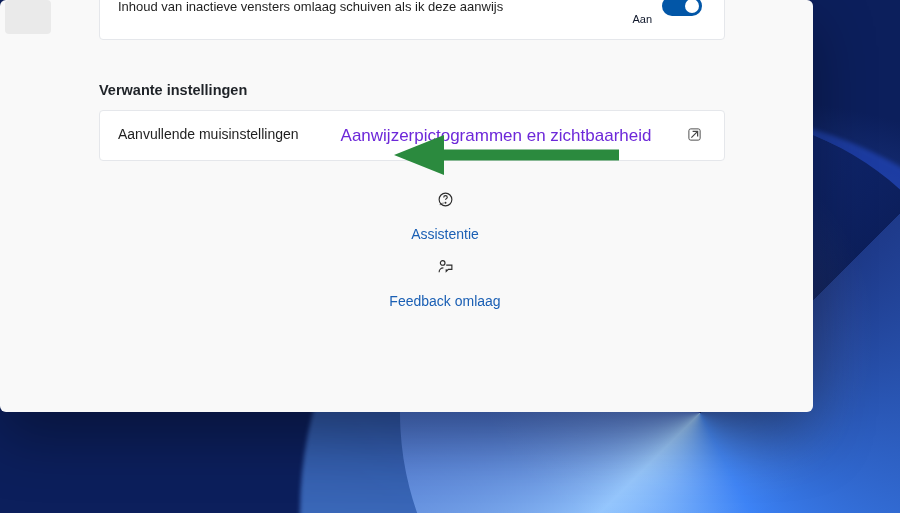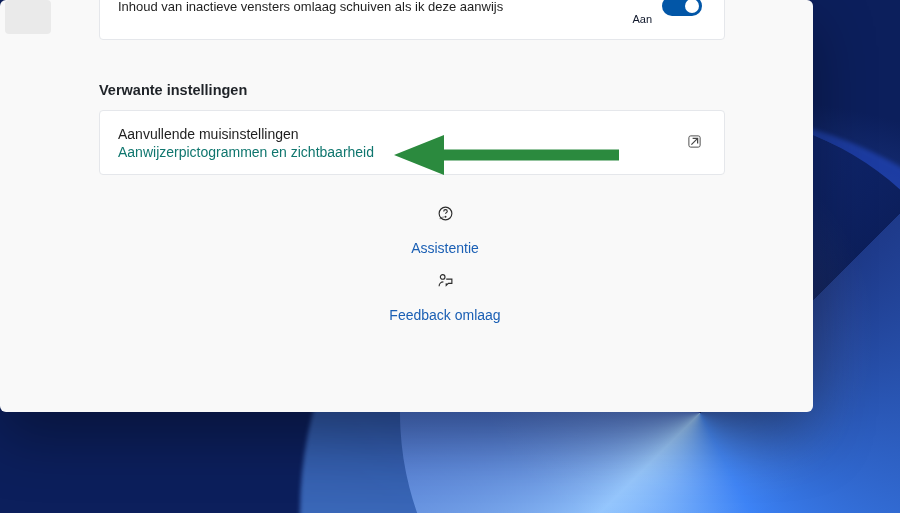--- a/index.html
+++ b/index.html
@@ -108,23 +108,23 @@
       background: #ffffff;
       border: 1px solid #e5e7eb;
       border-radius: 4px;
       padding: 15px 22px 14px 18px;
       display: flex;
       align-items: center;
       justify-content: space-between;
       cursor: pointer;
       position: relative;
     }
-    .card .texts { display: flex; flex-direction: column; gap: 2px; }
+    .card .texts { display: flex; flex-direction: row; gap: 2px; }
     .card .title { font-size: 14px; color: #1f1f1f; font-weight: 400; }
-    .card .subtitle { font-size: 14px; color: #0f766e; }
+    .card .subtitle { font-size: 17px; color: #6d28d9; margin-left: 40px; }
     .ext-icon, .chevron-icon { color: #454545; flex-shrink: 0; }
     .links {
       margin: 22px 0 0 66px;
     }
     .link-row {
       display: flex;
       align-items: center;
       gap: 14px;
       padding: 8px 0;
       cursor: pointer;

